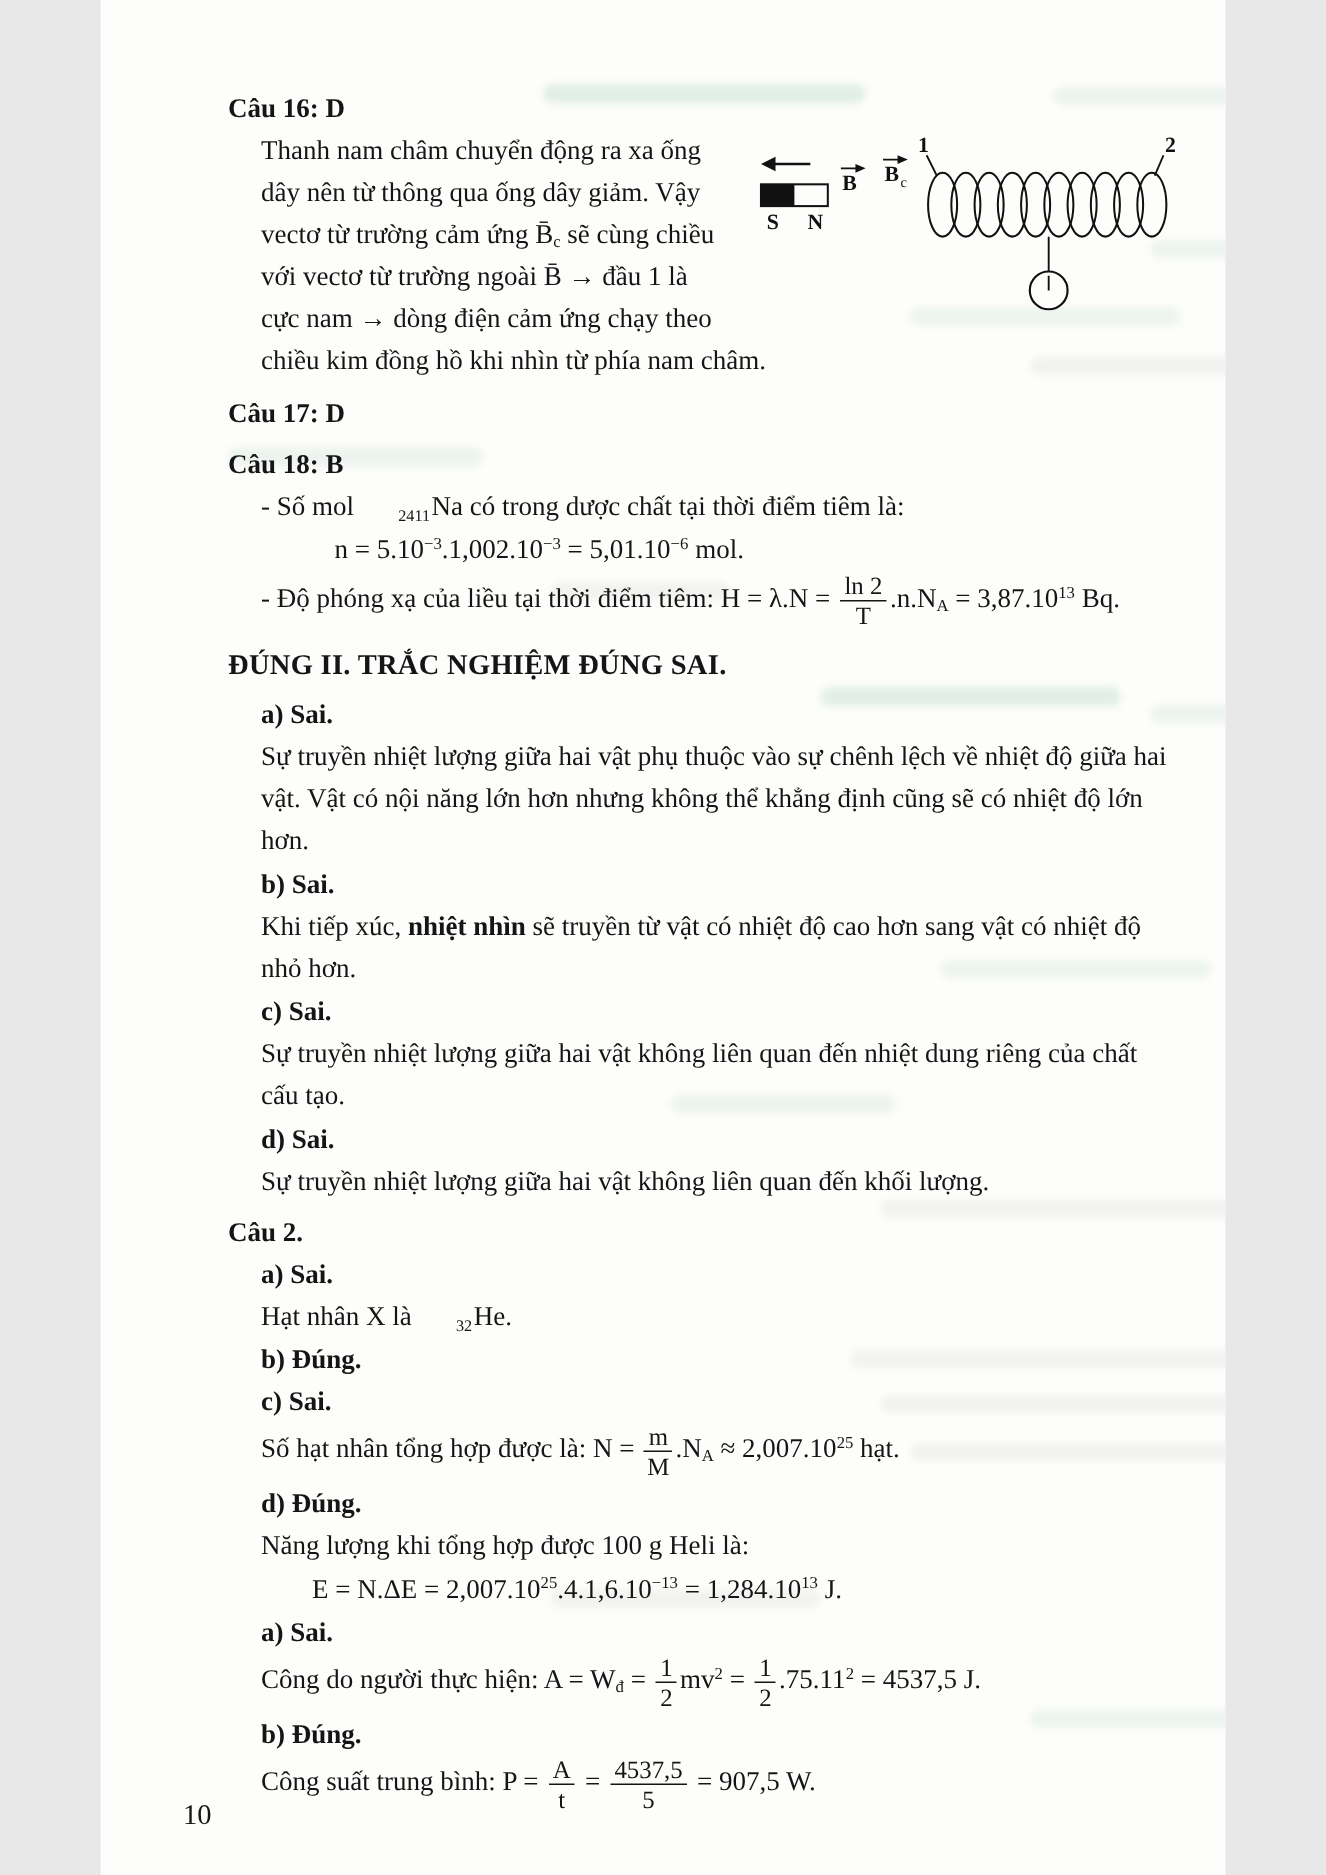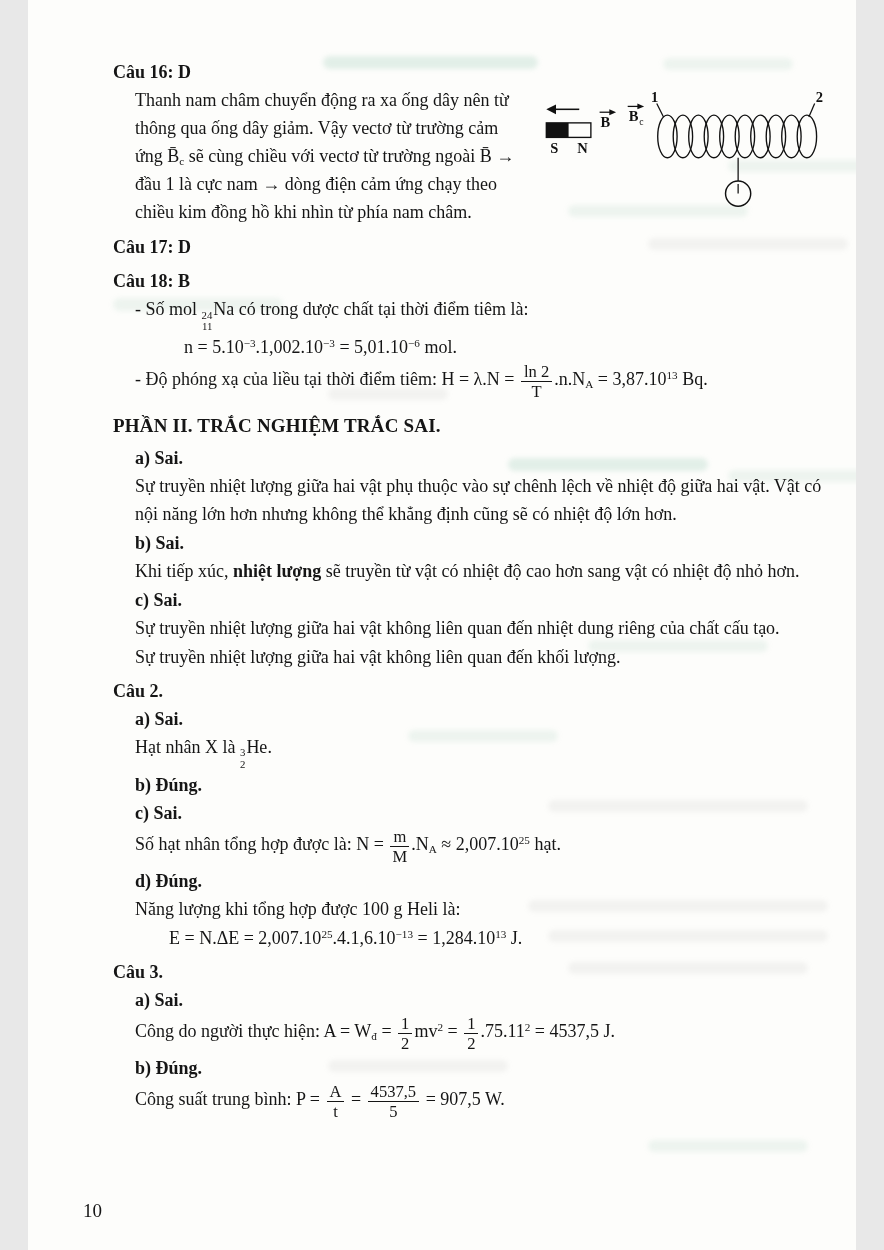--- a/index.html
+++ b/index.html
@@ -1,18 +1,18 @@
 <!DOCTYPE html>
 <html><head>
 <meta charset="utf-8">
 <style>
   html,body{margin:0;padding:0;background:#e8e8e8;}
   .page{
     position:relative;
-    width:828px;height:1250px;
+    width:750px;height:1250px;
     background:#fdfdfb;
     font-family:"Liberation Serif","DejaVu Serif",serif;
     color:#151515;
     overflow:hidden;
     margin:0 auto;
   }
   .content{
     position:absolute;left:85px;top:52px;right:30px;
     font-size:18px;line-height:28px;
   }
@@ -28,23 +28,23 @@
   sub{vertical-align:-0.25em;}
   b{font-weight:bold;}
   .frac{
     display:inline-block;vertical-align:-0.7em;text-align:center;
     font-size:0.92em;line-height:1.15;padding:0 2px;
   }
   .frac .num{display:block;border-bottom:1.4px solid #151515;padding:0 3px;text-align:right;}
   .frac .den{display:block;}
   .iso{white-space:nowrap;}
   .iso-col{
-    display:inline-flex;flex-direction:column;
+    display:inline-flex;flex-direction:row;
     font-size:0.6em;line-height:1.05;vertical-align:-0.35em;
-    text-align:right;margin-right:1px;
+    text-align:right;margin-right:1px;margin-left:25px;
   }
   .figure{
     float:right;width:292px;height:124px;
     margin:2px 0 8px 12px;
   }
   .figure svg{width:100%;height:100%;}
   .fig-text-sm{font-size:10px;fill:#111;}
   .fig-text-b{font-size:15px;font-weight:bold;fill:#111;}
   .page-number{
     position:absolute;left:55px;bottom:28px;
@@ -138,44 +138,44 @@
     <div class="q-head">Câu 17: D</div>
 
     <div class="q-head">Câu 18: B</div>
     <p class="para">- Số mol <span class="iso"><span class="iso-col">
             <span>24</span>
             <span>11</span>
           </span><span>Na</span></span> có trong dược chất tại thời điểm tiêm là:</p>
     <p class="para formula-line">n = 5.10<sup>−3</sup>.1,002.10<sup>−3</sup> = 5,01.10<sup>−6</sup> mol.</p>
     <p class="para">- Độ phóng xạ của liều tại thời điểm tiêm: H = λ.N = <span class="frac"><span class="num">ln 2</span><span class="den">T</span></span>.n.N<sub>A</sub> = 3,87.10<sup>13</sup> Bq.</p>
 
-    <div class="part-head">PHẦN II. TRẮC NGHIỆM TRẮC SAI.</div>
+    <div class="part-head">ĐÚNG II. TRẮC NGHIỆM ĐÚNG SAI.</div>
 
     <div class="ans-label">a) Sai.</div>
     <p class="para">Sự truyền nhiệt lượng giữa hai vật phụ thuộc vào sự chênh lệch về nhiệt độ giữa hai vật. Vật có nội năng lớn hơn nhưng không thể khẳng định cũng sẽ có nhiệt độ lớn hơn.</p>
     <div class="ans-label">b) Sai.</div>
-    <p class="para">Khi tiếp xúc, <b>nhiệt lượng</b> sẽ truyền từ vật có nhiệt độ cao hơn sang vật có nhiệt độ nhỏ hơn.</p>
+    <p class="para">Khi tiếp xúc, <b>nhiệt nhìn</b> sẽ truyền từ vật có nhiệt độ cao hơn sang vật có nhiệt độ nhỏ hơn.</p>
     <div class="ans-label">c) Sai.</div>
     <p class="para">Sự truyền nhiệt lượng giữa hai vật không liên quan đến nhiệt dung riêng của chất cấu tạo.</p>
+    <div class="ans-label">d) Sai.</div>
     <p class="para">Sự truyền nhiệt lượng giữa hai vật không liên quan đến khối lượng.</p>
 
     <div class="q-head">Câu 2.</div>
     <div class="ans-label">a) Sai.</div>
     <p class="para">Hạt nhân X là <span class="iso"><span class="iso-col">
             <span>3</span>
             <span>2</span>
           </span><span>He</span></span>.</p>
     <div class="ans-label">b) Đúng.</div>
     <div class="ans-label">c) Sai.</div>
     <p class="para">Số hạt nhân tổng hợp được là: N = <span class="frac"><span class="num">m</span><span class="den">M</span></span>.N<sub>A</sub> ≈ 2,007.10<sup>25</sup> hạt.</p>
     <div class="ans-label">d) Đúng.</div>
     <p class="para">Năng lượng khi tổng hợp được 100 g Heli là:</p>
     <p class="para formula-line2">E = N.ΔE = 2,007.10<sup>25</sup>.4.1,6.10<sup>−13</sup> = 1,284.10<sup>13</sup> J.</p>
 
-    <div class="q-head">Câu 3.</div>
     <div class="ans-label">a) Sai.</div>
     <p class="para">Công do người thực hiện: A = W<sub>đ</sub> = <span class="frac"><span class="num">1</span><span class="den">2</span></span>mv<sup>2</sup> = <span class="frac"><span class="num">1</span><span class="den">2</span></span>.75.11<sup>2</sup> = 4537,5 J.</p>
     <div class="ans-label">b) Đúng.</div>
     <p class="para">Công suất trung bình: P = <span class="frac"><span class="num">A</span><span class="den">t</span></span> = <span class="frac"><span class="num">4537,5</span><span class="den">5</span></span> = 907,5 W.</p>
 
   </div>
 
   <div class="page-number">10</div>
 </div>
 

